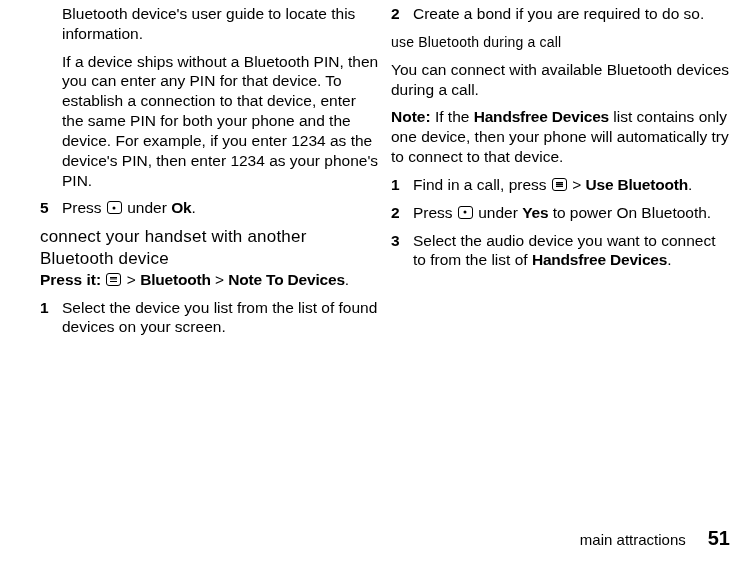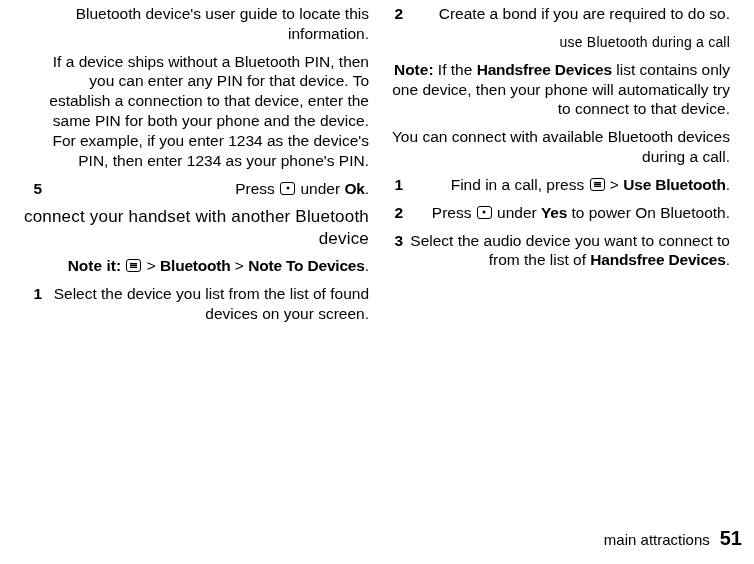--- a/index.html
+++ b/index.html
@@ -7,37 +7,36 @@
     width: 754px;
     height: 564px;
     background: #fff;
     font-family: Arial, Helvetica, sans-serif;
     color: #000;
     position: relative;
   }
   .columns {
     display: flex;
     gap: 12px;
-    padding: 4px 24px 0 20px;
-    text-align: right;
+    padding: 4px 24px 0 40px;
   }
   .col {
     width: 50%;
     font-size: 15.5px;
     line-height: 1.28;
     font-weight: 300;
   }
   .para { margin-bottom: 8px; }
   .indent { padding-left: 22px; }
   .step { display: flex; margin-bottom: 8px; }
   .step-num { font-weight: bold; width: 22px; flex-shrink: 0; }
   .step-text { flex: 1; }
   .condensed { font-family: "Arial Narrow", Arial, sans-serif; font-stretch: condensed; letter-spacing: -0.2px; }
   .bold { font-weight: bold; }
-  .hdr1 { font-size: 17px; font-weight: 500; margin-bottom: 6px; margin-top: 4px; letter-spacing: 0.2px; }
+  .hdr1 { font-size: 17px; font-weight: 500; margin-top: 4px; letter-spacing: 0.2px; }
   .hdr2 { font-size: 14px; font-weight: 400; margin-bottom: 8px; margin-top: 10px; letter-spacing: 0.2px; }
   .key {
     display: inline-block;
     border: 1.4px solid #000;
     border-radius: 3px;
     min-width: 15px;
     height: 13px;
     vertical-align: -1px;
     position: relative;
     margin: 0 1px;
@@ -62,24 +61,24 @@
   .key.menu::after { bottom: 3px; }
   .key.menu .mid {
     position: absolute;
     left: 3px; right: 3px; top: 50%;
     height: 1.2px; background: #000;
     transform: translateY(-50%);
   }
   .footer {
     position: absolute;
     bottom: 14px;
-    right: 12px;
+    right: 24px;
     display: flex;
     align-items: baseline;
-    gap: 10px;
+    gap: 22px;
   }
   .footer-title { font-size: 15px; font-weight: 400; }
   .footer-page { font-size: 20px; font-weight: bold; }
 </style>
 </head>
 <body>
 
 <div class="columns">
 
   <div class="col">
@@ -90,44 +89,44 @@
       <div class="step-num">5</div>
       <div class="step-text">
         <span>Press </span><span class="key dot"></span><span> under </span><span class="condensed bold">Ok</span><span>.</span>
       </div>
     </div>
 
 
     <div class="hdr1">connect your handset with another Bluetooth device</div>
 
     <div class="para">
-      <span class="bold">Note it: </span><span class="key menu"><span class="mid"></span></span><span> &gt; </span><span class="condensed bold">Bluetooth</span><span> &gt; </span><span class="condensed bold">Note To Devices</span><span>.</span>
+      <span class="bold">Press it: </span><span class="key menu"><span class="mid"></span></span><span> &gt; </span><span class="condensed bold">Bluetooth</span><span> &gt; </span><span class="condensed bold">Note To Devices</span><span>.</span>
     </div>
 
     <div class="step">
       <div class="step-num">1</div>
       <div class="step-text">Select the device you list from the list of found devices on your screen.</div>
     </div>
   </div>
 
   <div class="col">
 
     <div class="step">
       <div class="step-num">2</div>
       <div class="step-text">Create a bond if you are required to do so.</div>
     </div>
 
 
     <div class="hdr2">use Bluetooth during a call</div>
 
+    <div class="para">You can connect with available Bluetooth devices during a call.</div>
+
     <div class="para">
       <span class="bold">Note:</span><span> If the </span><span class="condensed bold">Handsfree Devices</span><span> list contains only one device, then your phone will automatically try to connect to that device.</span>
     </div>
-
-    <div class="para">You can connect with available Bluetooth devices during a call.</div>
 
     <div class="step">
       <div class="step-num">1</div>
       <div class="step-text">
         <span>Find in a call, press </span><span class="key menu"><span class="mid"></span></span><span> &gt; </span><span class="condensed bold">Use Bluetooth</span><span>.</span>
       </div>
     </div>
 
     <div class="step">
       <div class="step-num">2</div>

